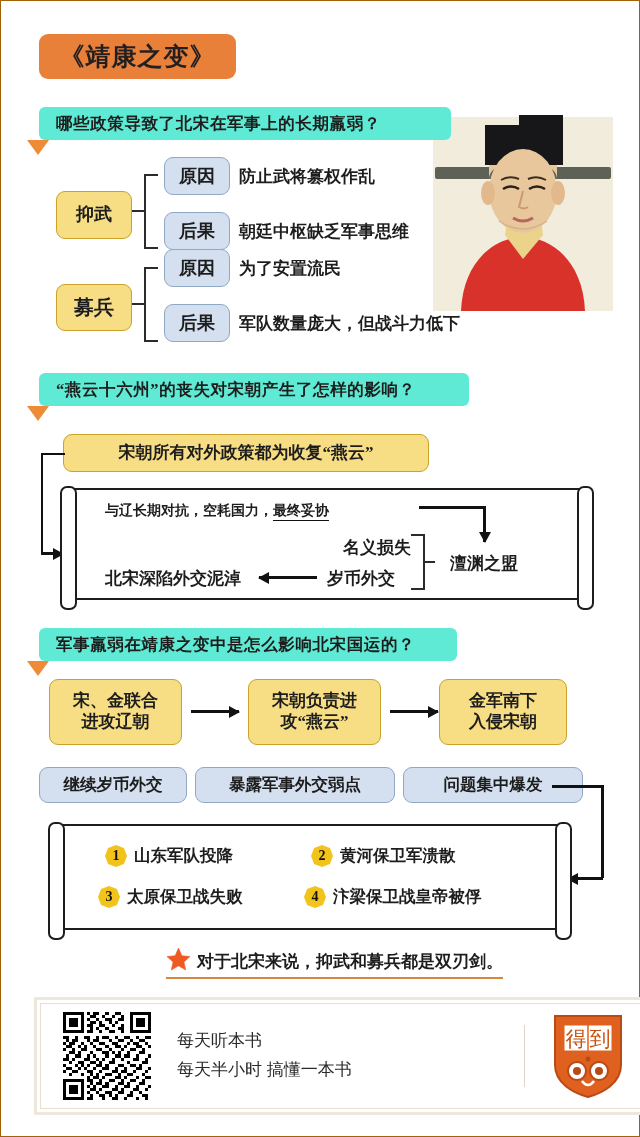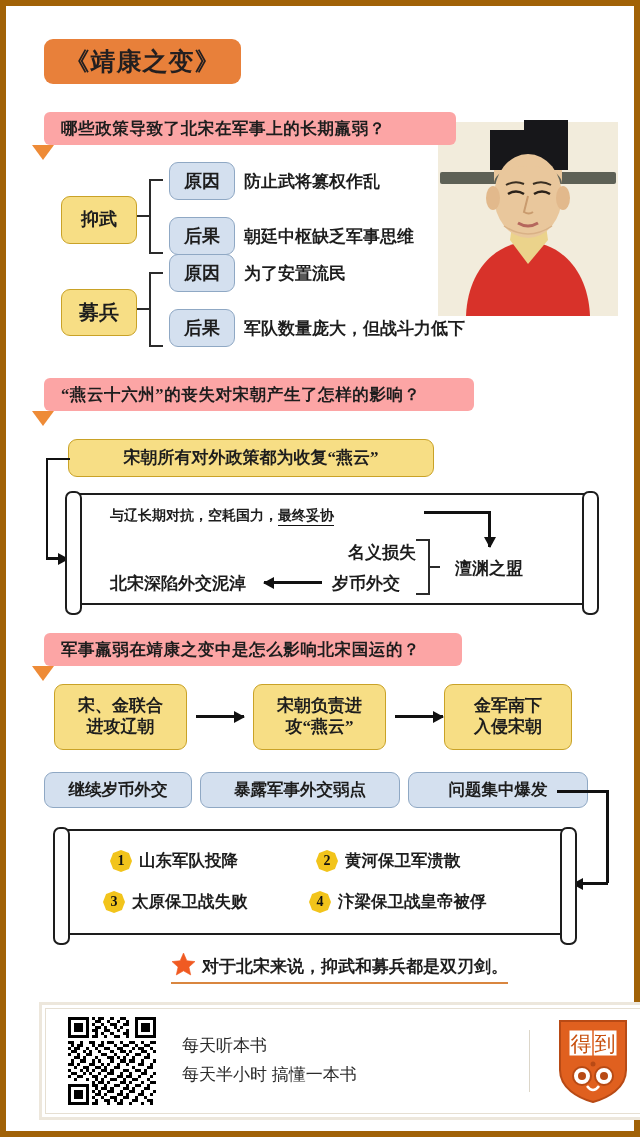--- a/index.html
+++ b/index.html
@@ -5,39 +5,39 @@
   html,body{margin:0;padding:0;}
   body{
     width:640px;height:1137px;
     background:#ffffff;
     font-family:"Liberation Serif","DejaVu Serif",serif;
     position:relative;overflow:hidden;
   }
   .page{
     position:absolute;left:0;top:0;width:640px;height:1137px;
     box-sizing:border-box;
-    border:6px solid #a16207;
+    border:1px solid #a16207;
     background:#fff;
   }
 
   
   .abs{position:absolute;box-sizing:border-box;}
 
   
   .title-pill{
     left:38px;top:33px;width:197px;height:45px;
     background:#E8803A;border-radius:9px;
     display:flex;align-items:center;justify-content:center;
     color:#231f20;font-size:25px;font-weight:bold;letter-spacing:1px;
     font-family:"Liberation Serif","DejaVu Serif",serif;
   }
 
   
   .q-band{
-    background:#fca5a5;border-radius:6px;
+    background:#5eead4;border-radius:6px;
     display:flex;align-items:center;
     padding-left:17px;
     color:#1d1d1d;font-size:16.5px;font-weight:bold;letter-spacing:.6px;
     height:33px;
   }
   .q-tick{
     width:0;height:0;border-left:11px solid transparent;
     border-right:11px solid transparent;border-top:15px solid #EE8B37;
   }
 

